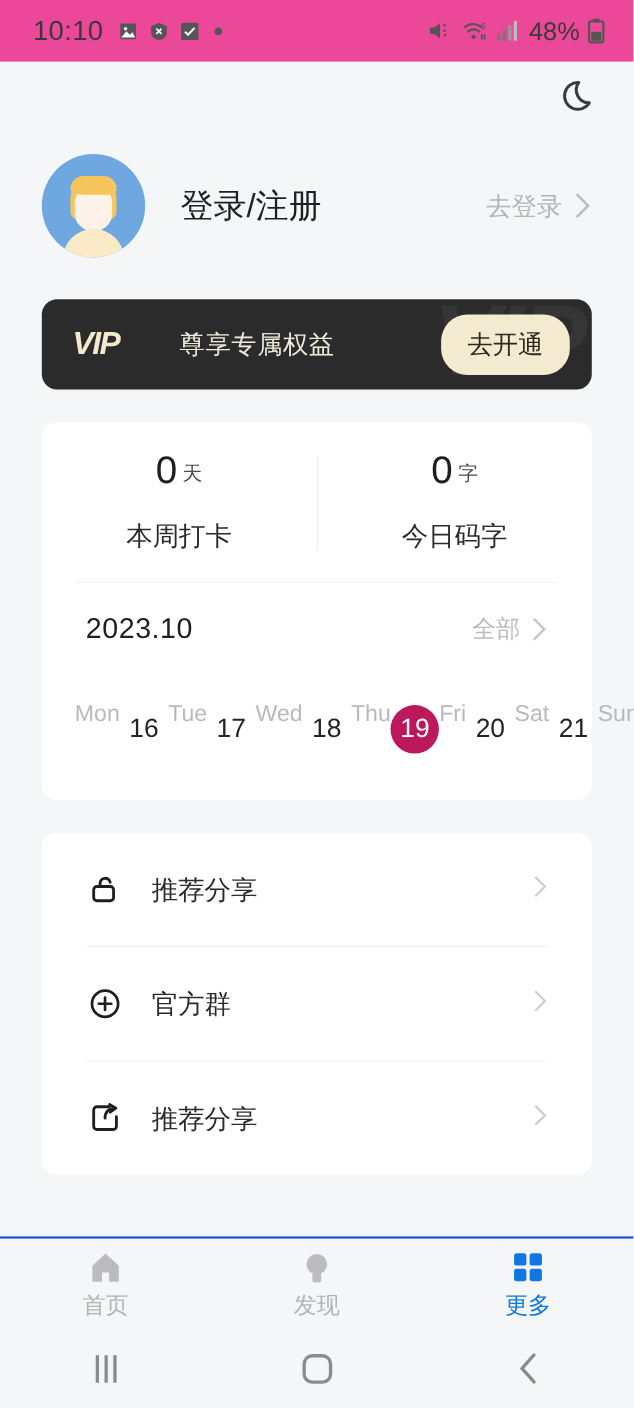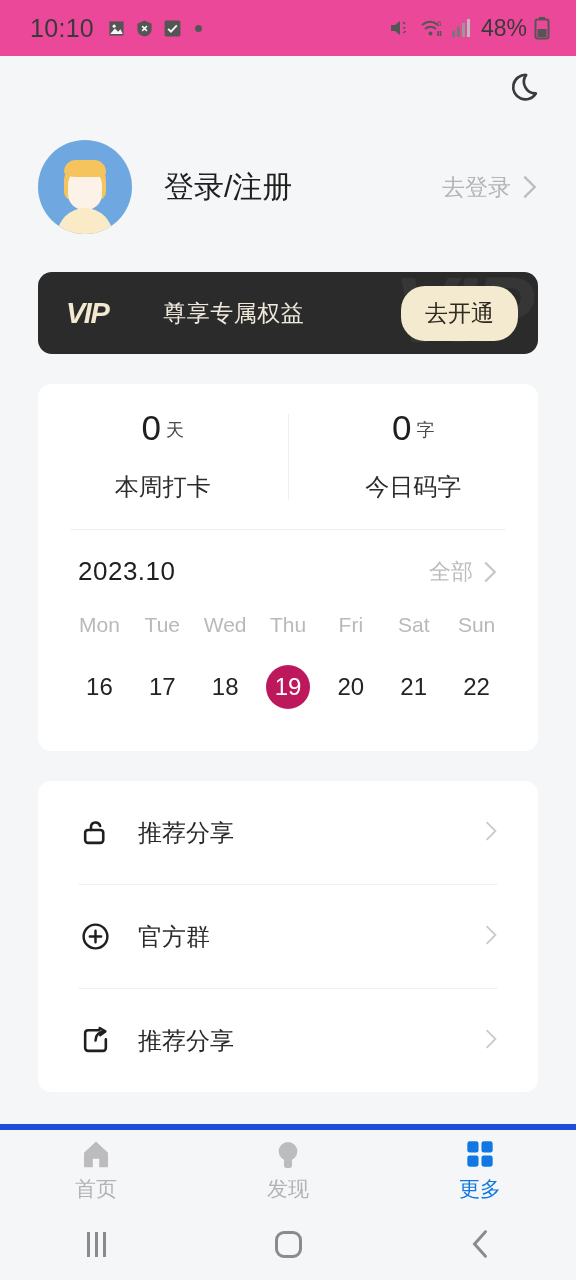--- a/index.html
+++ b/index.html
@@ -81,40 +81,40 @@
   .stat-label { font-size:24px; color:#2b2b2b; margin-top:26px; }
   .stat-div { width:1px; height:86px; background:#eeeeef; }
 
   .cal-sep { height:1px; background:#f0f0f1; margin:0 32px; }
   .cal-head { display:flex; align-items:center; padding:26px 40px 0 40px; }
   .cal-month { font-size:26px; color:#1f1f1f; letter-spacing:.5px; }
   .cal-all { margin-left:auto; display:flex; align-items:center; gap:9px;justify-content:center; }
   .cal-all-text { font-size:22px; color:#bcbcbe; }
 
   .cal-grid { display:flex; padding:26px 30px 0 30px; }
-  .cal-col { flex:1; display:flex; flex-direction:column; align-items:center; }
+  .cal-col { flex:1; display:flex; align-items:center; }
   .cal-dow { font-size:21px; color:#b9b9bb; }
   .cal-daywrap { margin-top:28px; width:44px; height:44px; display:flex; align-items:center; justify-content:center; border-radius:50%; }
   .cal-day { font-size:24px; color:#242424; }
   .cal-col.sel .cal-daywrap { background:#be185d; }
   .cal-col.sel .cal-day { color:#fff; }
   .cal-bottom-pad { height:42px; }
 
   
   .menu-card { background:#fff; border-radius:13px; margin:30px 38px 0 38px; padding:0 40px; }
   .menu-row { display:flex; align-items:center; height:103px; cursor:pointer; }
   .menu-icon { width:34px; height:34px; flex:none; display:flex; align-items:center; justify-content:center; }
   .menu-label { font-size:24px; color:#2b2b2b; margin-left:26px; }
   .menu-chev { margin-left:auto; }
   .menu-sep { height:1px; background:#f1f1f2; }
 
   
   .tabbar {
     position:absolute; left:0; bottom:72px; width:576px; height:84px;
-    background:#f5f6f7; border-top:6px solid #1d4ed8;
+    background:#f5f6f7; border-top:2px solid #1d4ed8;
     display:flex; align-items:center;
   }
   .tab { flex:1; display:flex; flex-direction:column; align-items:center; justify-content:center; cursor:pointer; }
   .tab-ic { height:34px; display:flex; align-items:flex-end; justify-content:center; }
   .tab-label { font-size:21px; color:#b3b3b5; margin-top:5px; }
   .tab.active .tab-label { color:#1178e3; }
 
   
   .androidnav {
     position:absolute; left:0; bottom:0; width:576px; height:72px;

